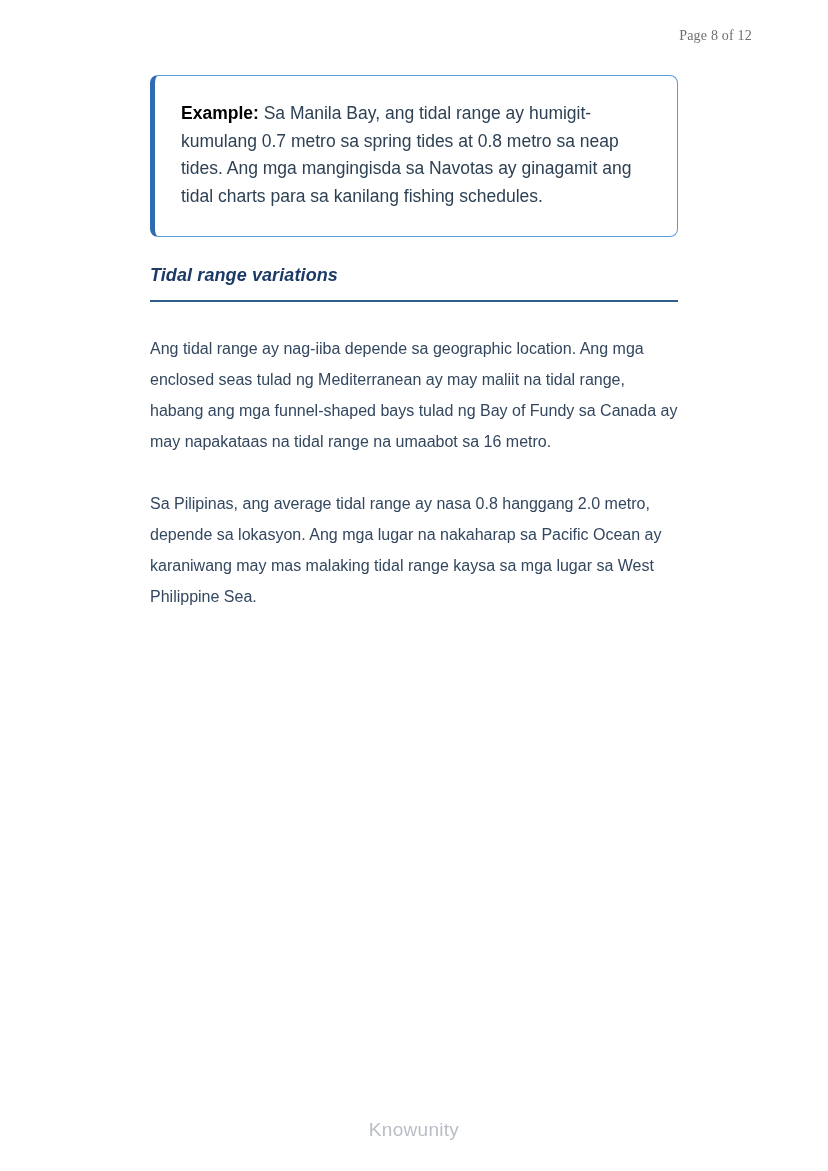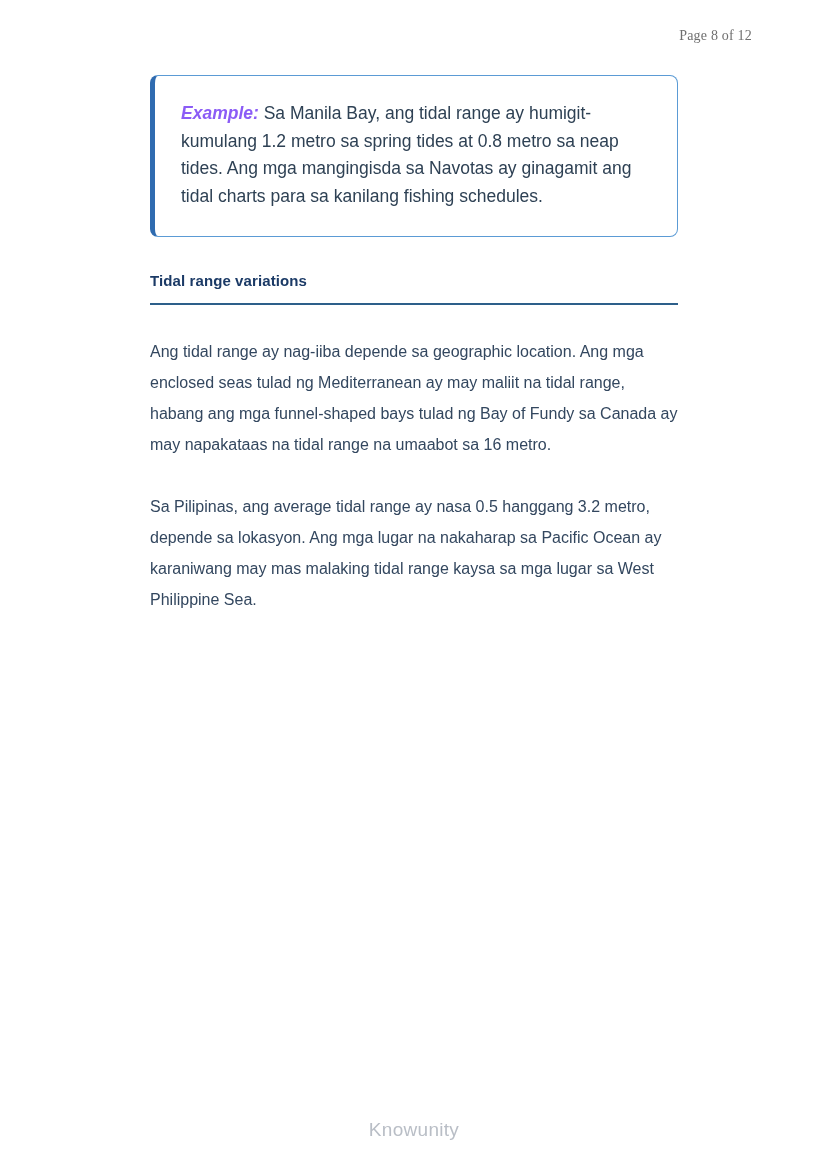--- a/index.html
+++ b/index.html
@@ -34,29 +34,29 @@
     border-left: 5px solid #2f6bb0;
     border-radius: 8px;
     padding: 24px 26px 26px 26px;
     font-size: 17.5px;
     line-height: 27.5px;
     color: #2e4154;
     background: #ffffff;
   }
   .example-label {
     font-weight: bold;
-    color: #8b5cf6;
-    font-style: italic;
+    color: #000000;
   }
   .section-heading {
-    margin-top: 35px;
-    font-size: 15px;
+    margin-top: 28px;
+    font-size: 18px;
     font-weight: bold;
     color: #1b3a66;
     letter-spacing: 0.1px;
+    font-style: italic;
   }
   .section-rule {
     margin-top: 14px;
     border: none;
     border-top: 2px solid #2d5f8a;
     width: 100%;
   }
   .body-paragraph {
     margin-top: 31px;
     font-size: 16px;
@@ -77,28 +77,28 @@
 </head>
 <body>
 
 <div class="page">
 
   <div class="page-number">Page 8 of 12</div>
 
   <div class="content">
 
     <div class="example-box">
-      <span class="example-label">Example:</span><span> Sa Manila Bay, ang tidal range ay humigit-kumulang 1.2 metro sa spring tides at 0.8 metro sa neap tides. Ang mga mangingisda sa Navotas ay ginagamit ang tidal charts para sa kanilang fishing schedules.</span>
+      <span class="example-label">Example:</span><span> Sa Manila Bay, ang tidal range ay humigit-kumulang 0.7 metro sa spring tides at 0.8 metro sa neap tides. Ang mga mangingisda sa Navotas ay ginagamit ang tidal charts para sa kanilang fishing schedules.</span>
     </div>
 
     <h2 class="section-heading">Tidal range variations</h2>
 
     <hr class="section-rule">
 
     <p class="body-paragraph">Ang tidal range ay nag-iiba depende sa geographic location. Ang mga enclosed seas tulad ng Mediterranean ay may maliit na tidal range, habang ang mga funnel-shaped bays tulad ng Bay of Fundy sa Canada ay may napakataas na tidal range na umaabot sa 16 metro.</p>
 
-    <p class="body-paragraph">Sa Pilipinas, ang average tidal range ay nasa 0.5 hanggang 3.2 metro, depende sa lokasyon. Ang mga lugar na nakaharap sa Pacific Ocean ay karaniwang may mas malaking tidal range kaysa sa mga lugar sa West Philippine Sea.</p>
+    <p class="body-paragraph">Sa Pilipinas, ang average tidal range ay nasa 0.8 hanggang 2.0 metro, depende sa lokasyon. Ang mga lugar na nakaharap sa Pacific Ocean ay karaniwang may mas malaking tidal range kaysa sa mga lugar sa West Philippine Sea.</p>
 
   </div>
 
   <div class="footer">Knowunity</div>
 
 </div>
 
 </body></html>

